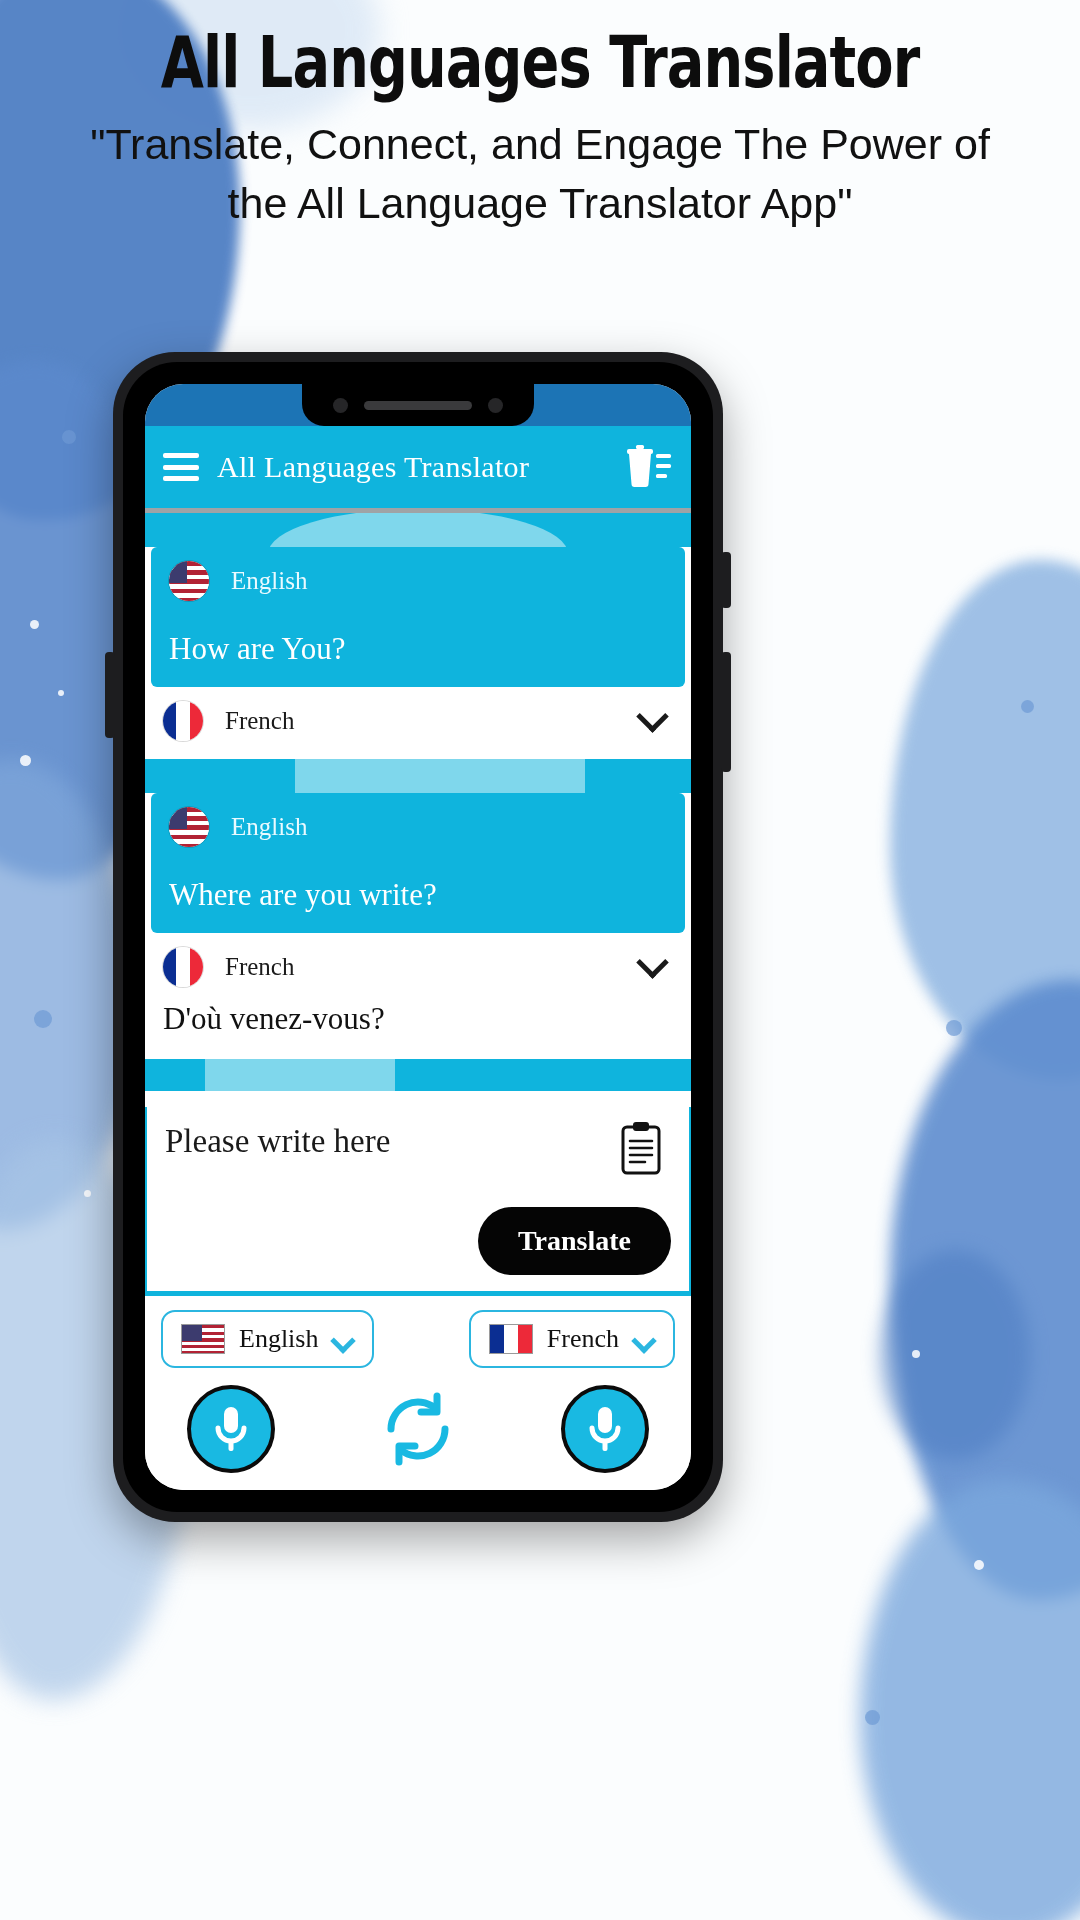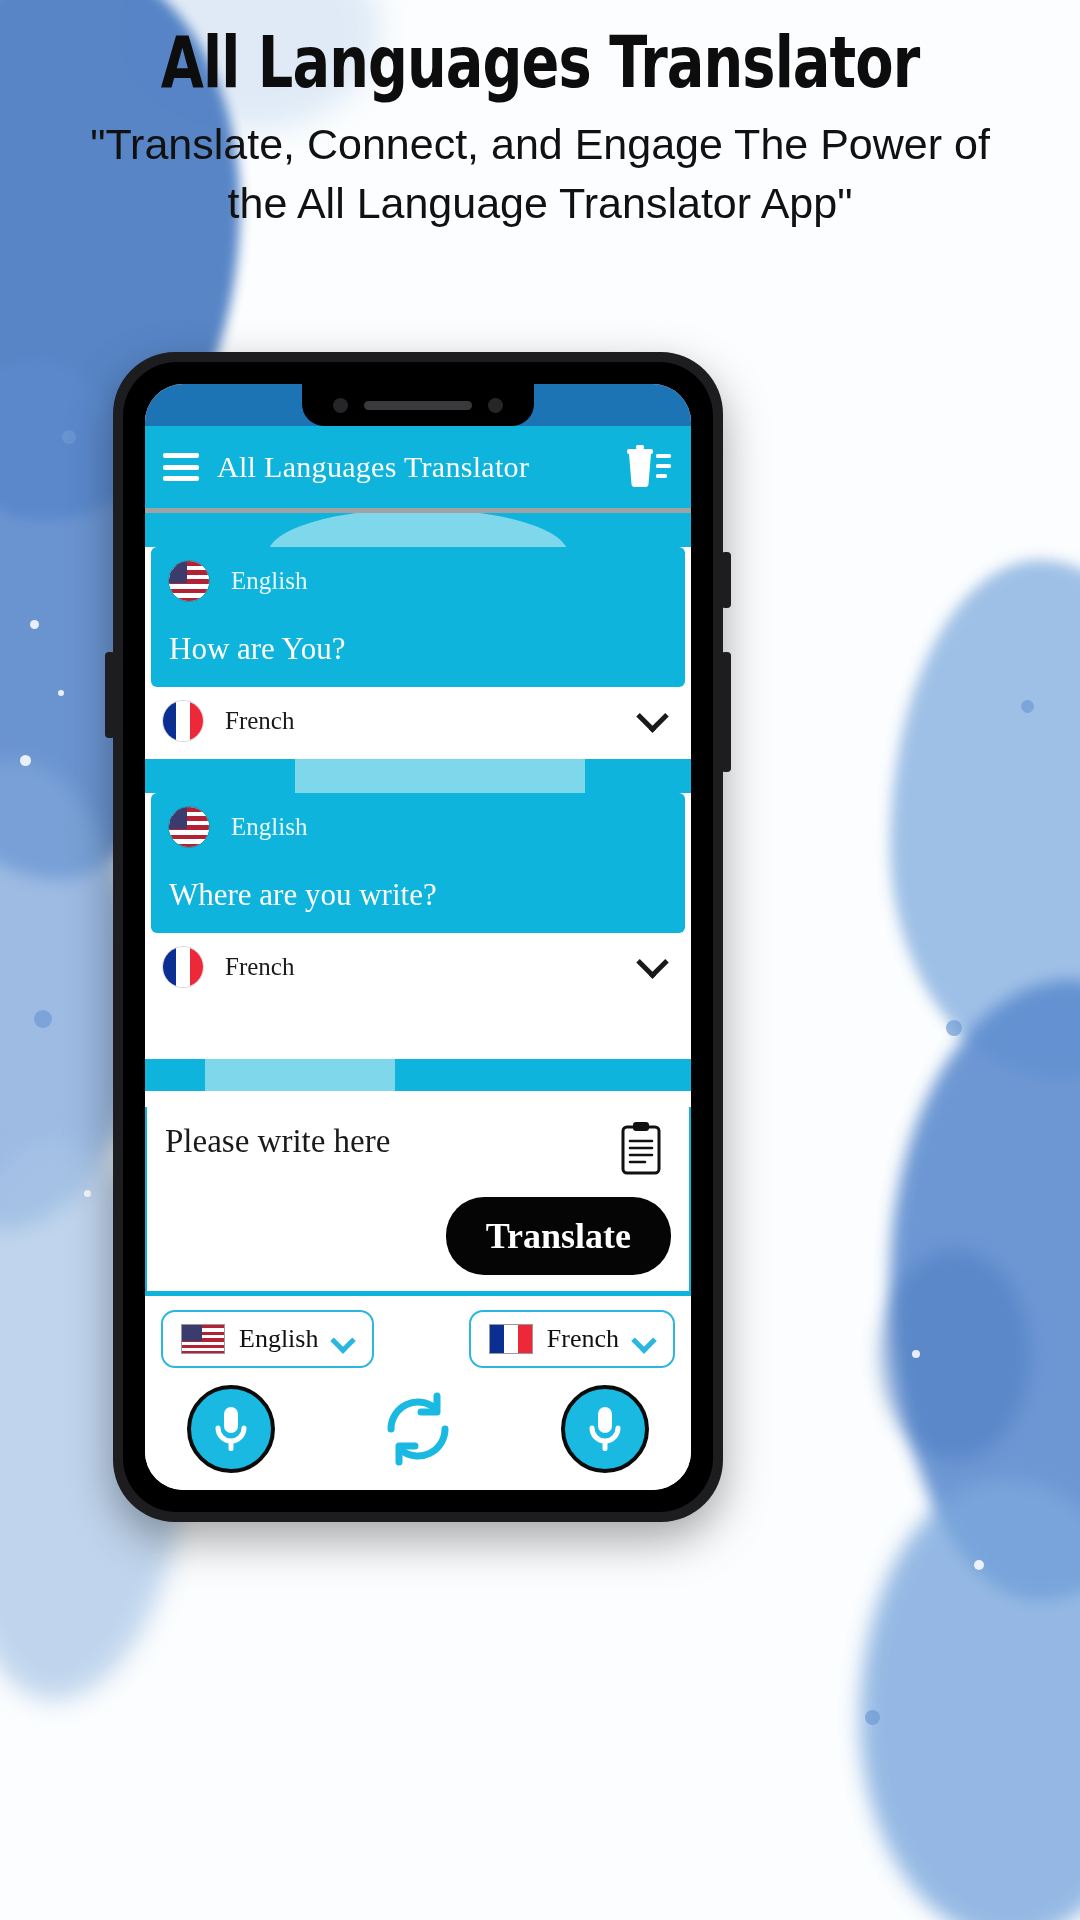--- a/index.html
+++ b/index.html
@@ -143,21 +143,21 @@
   #inputbox {
     border:2px solid #0fb4dd; border-top:none; background:#fff;
     min-height:186px; position:relative; padding:16px 18px;margin-top:16px;
   }
   #placeholder { font-family:"Liberation Serif", serif; font-size:33px; color:#1a1a1a; }
   #clipboard-btn { position:absolute; right:24px; top:14px; width:48px; height:56px; cursor:pointer; }
   #translate-btn {
     position:absolute; right:18px; bottom:16px;
     background:#050505; color:#fff; border:none; border-radius:38px;
     padding:18px 40px; font-family:"Liberation Serif", serif; font-weight:bold;
-    font-size:36px; cursor:pointer;
+    font-size:28px; cursor:pointer;
   }
 
   
   #bottom { flex:0 0 auto; background:#fff; border-top:3px solid #0fb4dd; }
   #selrow { display:flex; justify-content:space-between; padding:14px 16px 6px 16px; }
   .sel {
     border:2px solid #2bb6e0; border-radius:14px; background:#fff;
     display:flex; align-items:center; gap:14px; padding:12px 18px; cursor:pointer;
   }
   .flag-rect { width:44px; height:30px; border:1px solid #9a9a9a; position:relative; overflow:hidden; flex:0 0 auto; }
@@ -293,20 +293,21 @@
           </div>
           <div class="dst">
             <div class="rowhead">
               <span class="flag flag-fr">
                 <i class="b"></i>
                   <i class="w"></i>
                   <i class="r"></i>
               </span>
               <span class="lang-label">French</span>
             </div>
+            <div class="phrase">D'où venez-vous?</div>
             <div class="chev"></div>
           </div>
 
           <div id="actions">
             
             
             
             
           </div>
         </div>

